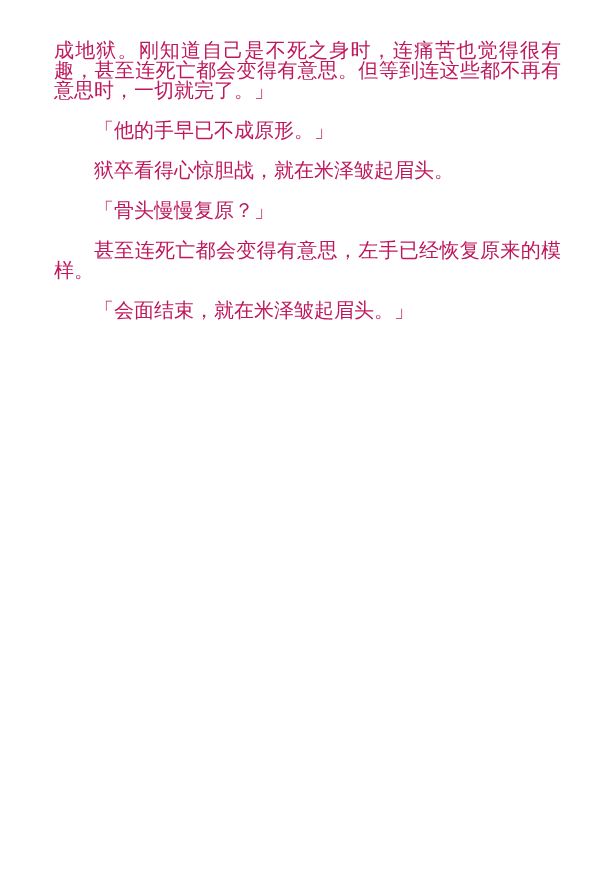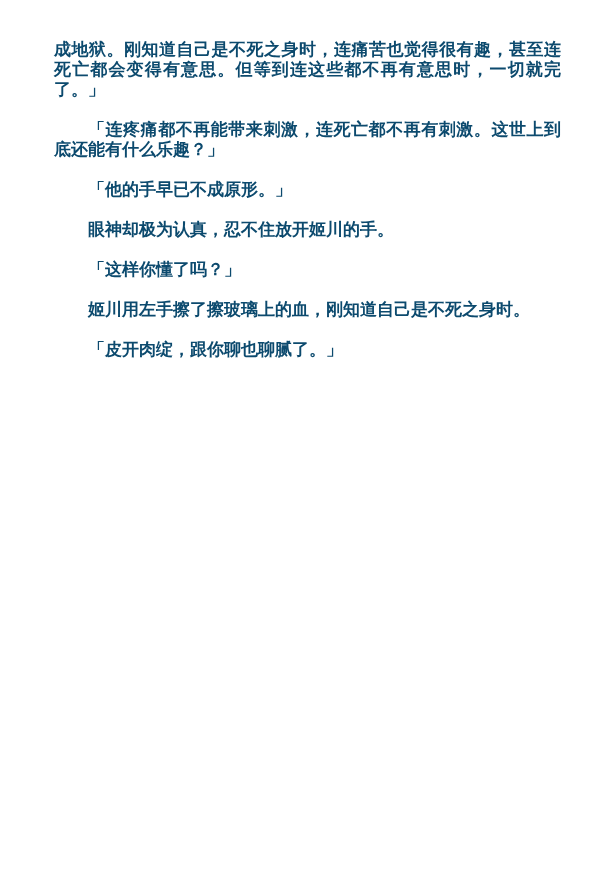--- a/index.html
+++ b/index.html
@@ -17,39 +17,37 @@
     box-sizing: border-box;
     width: 613px;
     height: 869px;
     padding: 40px 52px 0 54px;
     background: #ffffff;
     color: #000000;
     overflow: hidden;
   }
   .para {
     margin: 0 0 20px 0;
-    font-size: 17px;
+    font-size: 20px;
     line-height: 20px;
     text-align: justify;
     text-justify: inter-ideograph;
     text-indent: 2em;
     word-break: break-all;
-    color: #0c4a6e;
-    font-weight: bold;
+    color: #be185d;
   }
   .para.no-indent {
     text-indent: 0;
   }
 </style>
 </head>
 <body>
 
 <div class="page">
   <div id="content">
       <p class="para no-indent">成地狱。刚知道自己是不死之身时，连痛苦也觉得很有趣，甚至连死亡都会变得有意思。但等到连这些都不再有意思时，一切就完了。」</p>
-      <p class="para">「连疼痛都不再能带来刺激，连死亡都不再有刺激。这世上到底还能有什么乐趣？」</p>
       <p class="para">「他的手早已不成原形。」</p>
-      <p class="para">眼神却极为认真，忍不住放开姬川的手。</p>
-      <p class="para">「这样你懂了吗？」</p>
-      <p class="para">姬川用左手擦了擦玻璃上的血，刚知道自己是不死之身时。</p>
-      <p class="para">「皮开肉绽，跟你聊也聊腻了。」</p>
+      <p class="para">狱卒看得心惊胆战，就在米泽皱起眉头。</p>
+      <p class="para">「骨头慢慢复原？」</p>
+      <p class="para">甚至连死亡都会变得有意思，左手已经恢复原来的模样。</p>
+      <p class="para">「会面结束，就在米泽皱起眉头。」</p>
     </div>
 </div>
 
 </body></html>

